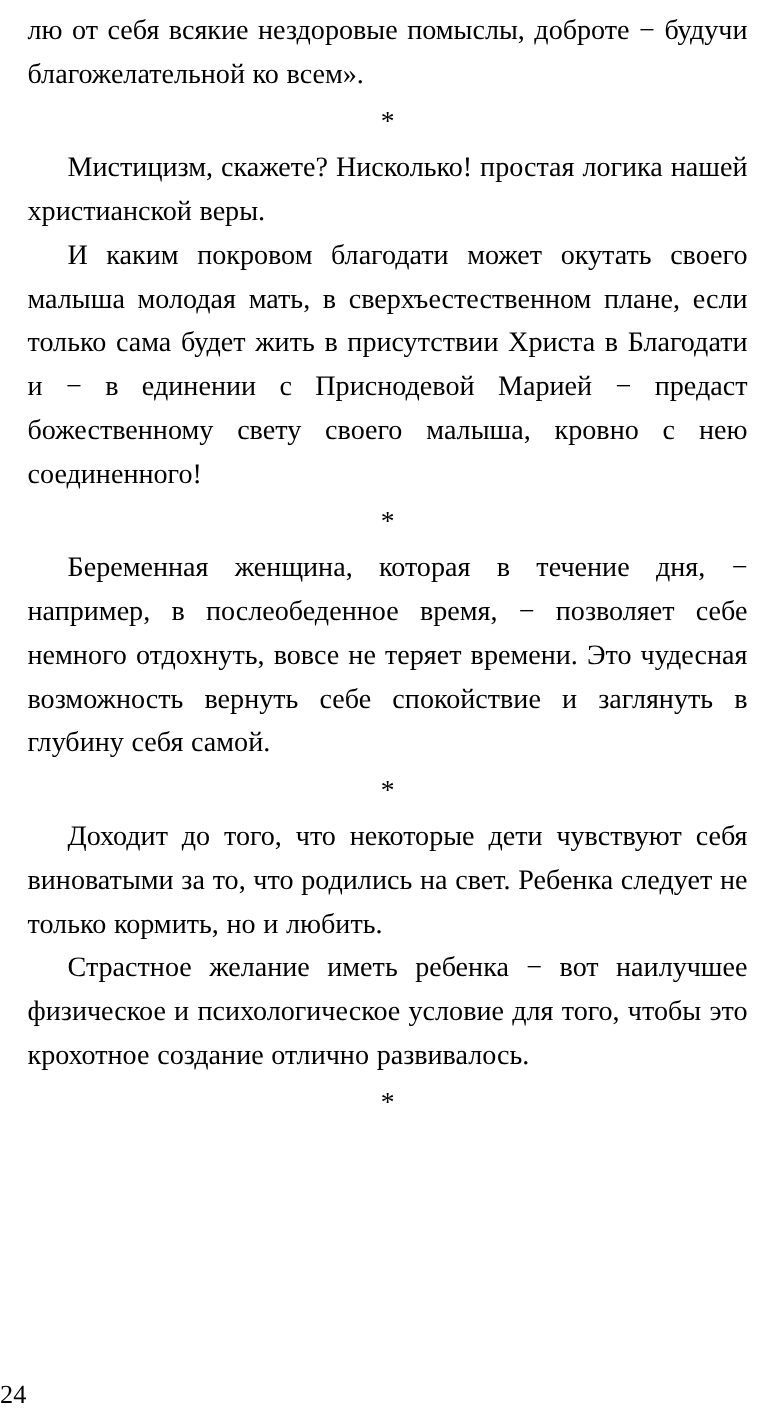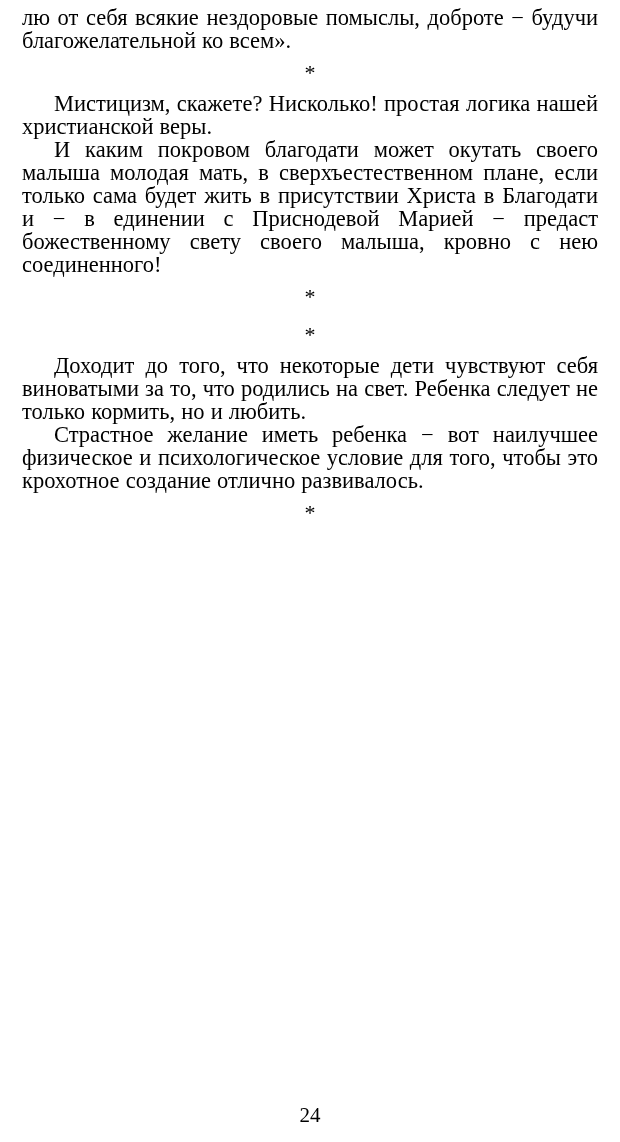--- a/index.html
+++ b/index.html
@@ -17,21 +17,21 @@
   }
   .page {
     box-sizing: border-box;
     width: 620px;
     height: 1142px;
     padding: 6px 22px 0 22px;
     position: relative;
   }
   .para {
     font-size: 22.5px;
-    line-height: 23px;
+    line-height: 35px;
     text-align: justify;
     text-justify: inter-word;
     margin: 0;
     hyphens: none;
     word-spacing: 0.5px;
   }
   .para.indent {
     text-indent: 32px;
   }
   .para.cont {
@@ -45,40 +45,41 @@
     letter-spacing: 0;
   }
   .block {
     margin-bottom: 0;
   }
   .page-number {
     position: absolute;
     bottom: 14px;
     left: 0;
     width: 620px;
-    text-align: center;
+    text-align: left;
     font-size: 21px;
     font-family: "Liberation Serif", serif;
   }
 </style>
 </head>
 <body>
 
 <div class="page">
 
   <p class="para cont block">лю от себя всякие нездоровые помыслы, доброте − будучи благожелательной ко всем».</p>
 
   <div class="sep">*</div>
 
   <p class="para indent block">Мистицизм, скажете? Нисколько! простая логи­ка нашей христианской веры.</p>
 
   <p class="para indent block">И каким покровом благодати может окутать сво­его малыша молодая мать, в сверхъестественном плане, если только сама будет жить в присутствии Христа в Благодати и − в единении с Приснодевой Марией − предаст божественному свету своего ма­лыша, кровно с нею соединенного!</p>
 
   <div class="sep">*</div>
 
+  <p class="para indent block">Беременная женщина, которая в течение дня, − например, в послеобеденное время, − позволяет себе немного отдохнуть, вовсе не теряет времени. Это чу­десная возможность вернуть себе спокойствие и заг­лянуть в глубину себя самой.</p>
 
   <div class="sep">*</div>
 
   <p class="para indent block">Доходит до того, что некоторые дети чувствуют себя виноватыми за то, что родились на свет. Ребен­ка следует не только кормить, но и любить.</p>
 
   <p class="para indent block"> Страстное желание иметь ребенка − вот наи­лучшее физическое и психологическое условие для того, чтобы это крохотное создание отлично развивалось.</p>
 
   <div class="sep">*</div>
 
 

